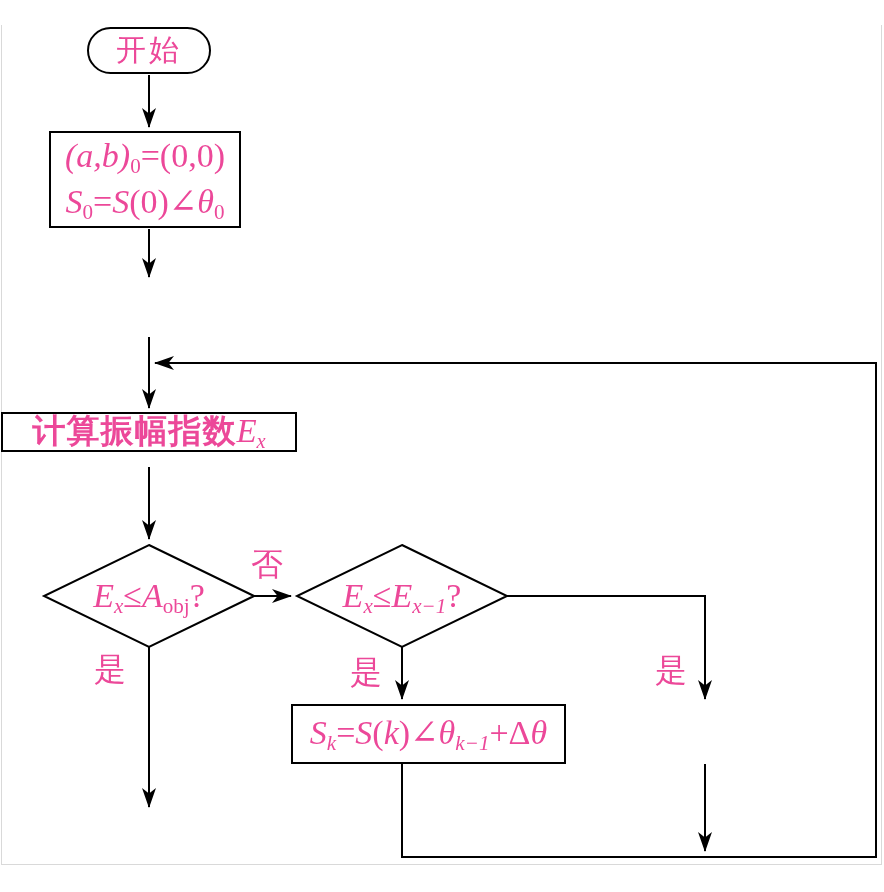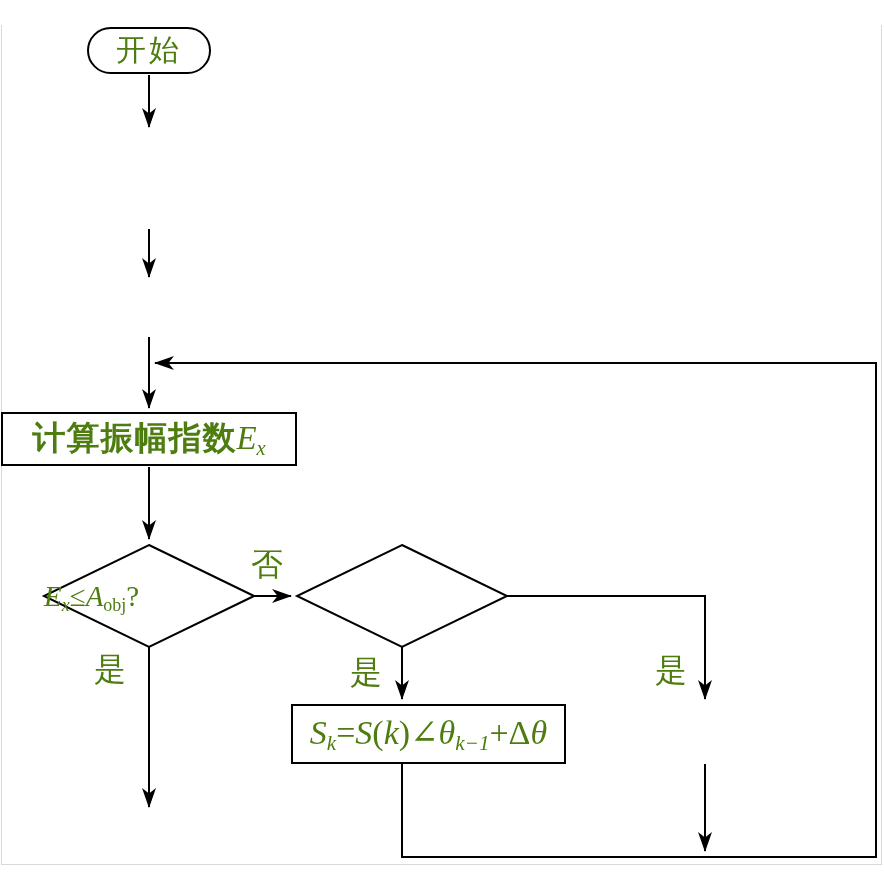--- a/index.html
+++ b/index.html
@@ -2,37 +2,37 @@
 <html><head>
 <meta charset="utf-8">
 <style>
   html,body{margin:0;padding:0;background:#ffffff;}
   #canvas{
     position:relative;
     width:884px;height:892px;
     background:#ffffff;
     overflow:hidden;
     font-family:"Liberation Serif","DejaVu Serif",serif;
-    color:#4d7c0f;
+    color:#ec4899;
   }
   #wires{position:absolute;left:0;top:0;z-index:1;}
   .node{position:absolute;z-index:2;box-sizing:border-box;}
   .terminator{
     border:2.5px solid #000;border-radius:26px;background:#fff;
     display:flex;align-items:center;justify-content:center;
     font-size:30px;letter-spacing:3px;
   }
   .process{
     border:2px solid #000;background:#fff;
     display:flex;flex-direction:column;align-items:center;justify-content:center;
     font-size:34px;line-height:1.28;
   }
   .dtext{
-    position:absolute;z-index:3;text-align:left;
-    font-size:29px;line-height:44px;background:transparent;
+    position:absolute;z-index:3;text-align:center;
+    font-size:34px;line-height:44px;background:transparent;
   }
   .elabel{
     position:absolute;z-index:3;font-size:32px;line-height:1;
     background:transparent;
   }
   .it{font-style:italic;}
   .sb{font-size:0.62em;vertical-align:-0.28em;}
   .cjk{font-weight:bold;letter-spacing:1px;}
   .frameline{position:absolute;background:#d9d9d9;z-index:0;}
 </style>
@@ -67,28 +67,33 @@
     <g stroke="#000000" stroke-width="2" fill="#ffffff">
       <polygon points="149,545 254,596 149,647 44,596"></polygon>
       <polygon points="402,545 507,596 402,647 297,596"></polygon>
     </g>
   </svg>
 
   <div class="node terminator" style="left:87px;top:27px;width:124px;height:47px;">
     <span>开始</span>
   </div>
 
+  <div class="node process" style="left:49px;top:131px;width:192px;height:97px;">
+    <div><span class="it">(a,b)</span><span class="sb">0</span><span>=(0,0)</span></div>
+    <div><span class="it">S</span><span class="sb">0</span><span>=</span><span class="it">S</span><span>(0)</span><span>∠</span><span class="it">θ</span><span class="sb">0</span></div>
+  </div>
 
 
-  <div class="node process" style="left:1px;top:412px;width:296px;height:54px;font-size:33px;">
+  <div class="node process" style="left:1px;top:412px;width:296px;height:40px;font-size:33px;">
     <div><span class="cjk">计算振幅指数</span><span class="it">E</span><span class="it sb">x</span></div>
   </div>
 
   <div class="dtext" style="left:44px;top:574px;width:210px;"><span class="it">E</span><span class="it sb">x</span><span>≤</span><span class="it">A</span><span class="sb">obj</span><span>?</span></div>
 
+  <div class="dtext" style="left:297px;top:574px;width:210px;"><span class="it">E</span><span class="it sb">x</span><span>≤</span><span class="it">E</span><span class="it sb">x−1</span><span>?</span></div>
 
   <div class="node process" style="left:266px;top:704px;width:275px;height:60px;margin-left:25px;">
     <div><span class="it">S</span><span class="it sb">k</span><span>=</span><span class="it">S</span><span>(</span><span class="it">k</span><span>)</span><span>∠</span><span class="it">θ</span><span class="it sb">k−1</span><span>+Δ</span><span class="it">θ</span></div>
   </div>
 
 
 
   <div class="elabel" style="left:251px;top:548px;">否</div>
   <div class="elabel" style="left:94px;top:653px;">是</div>
   <div class="elabel" style="left:350px;top:656px;">是</div>

